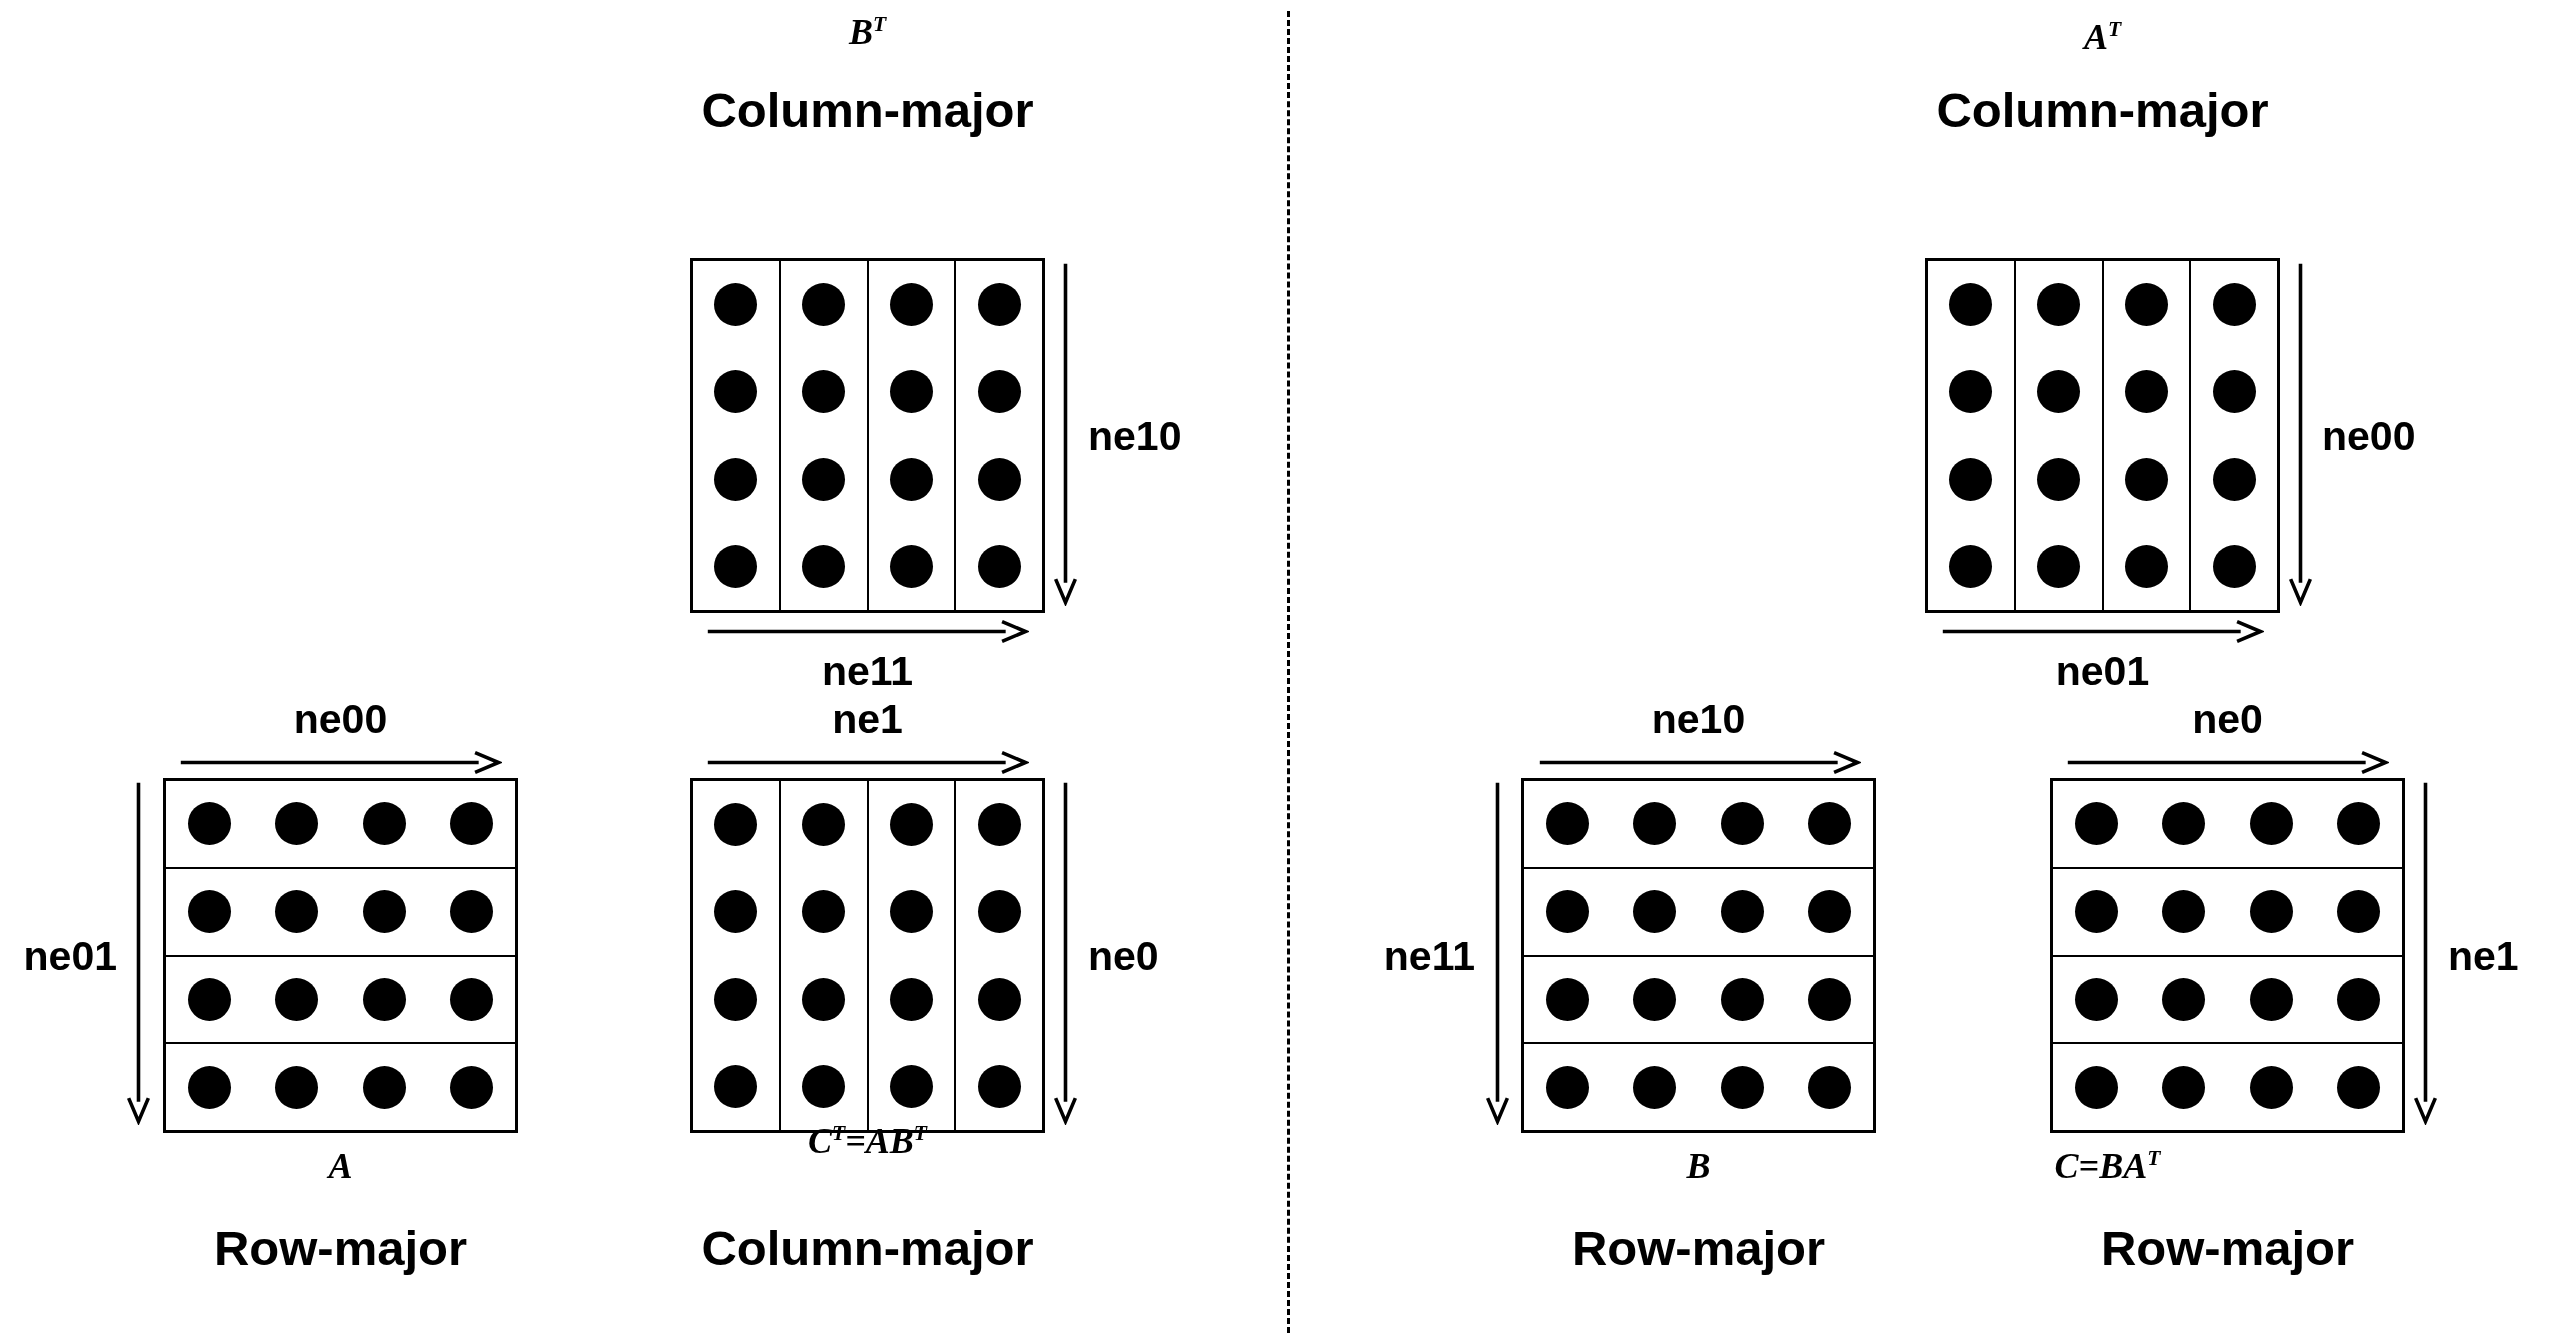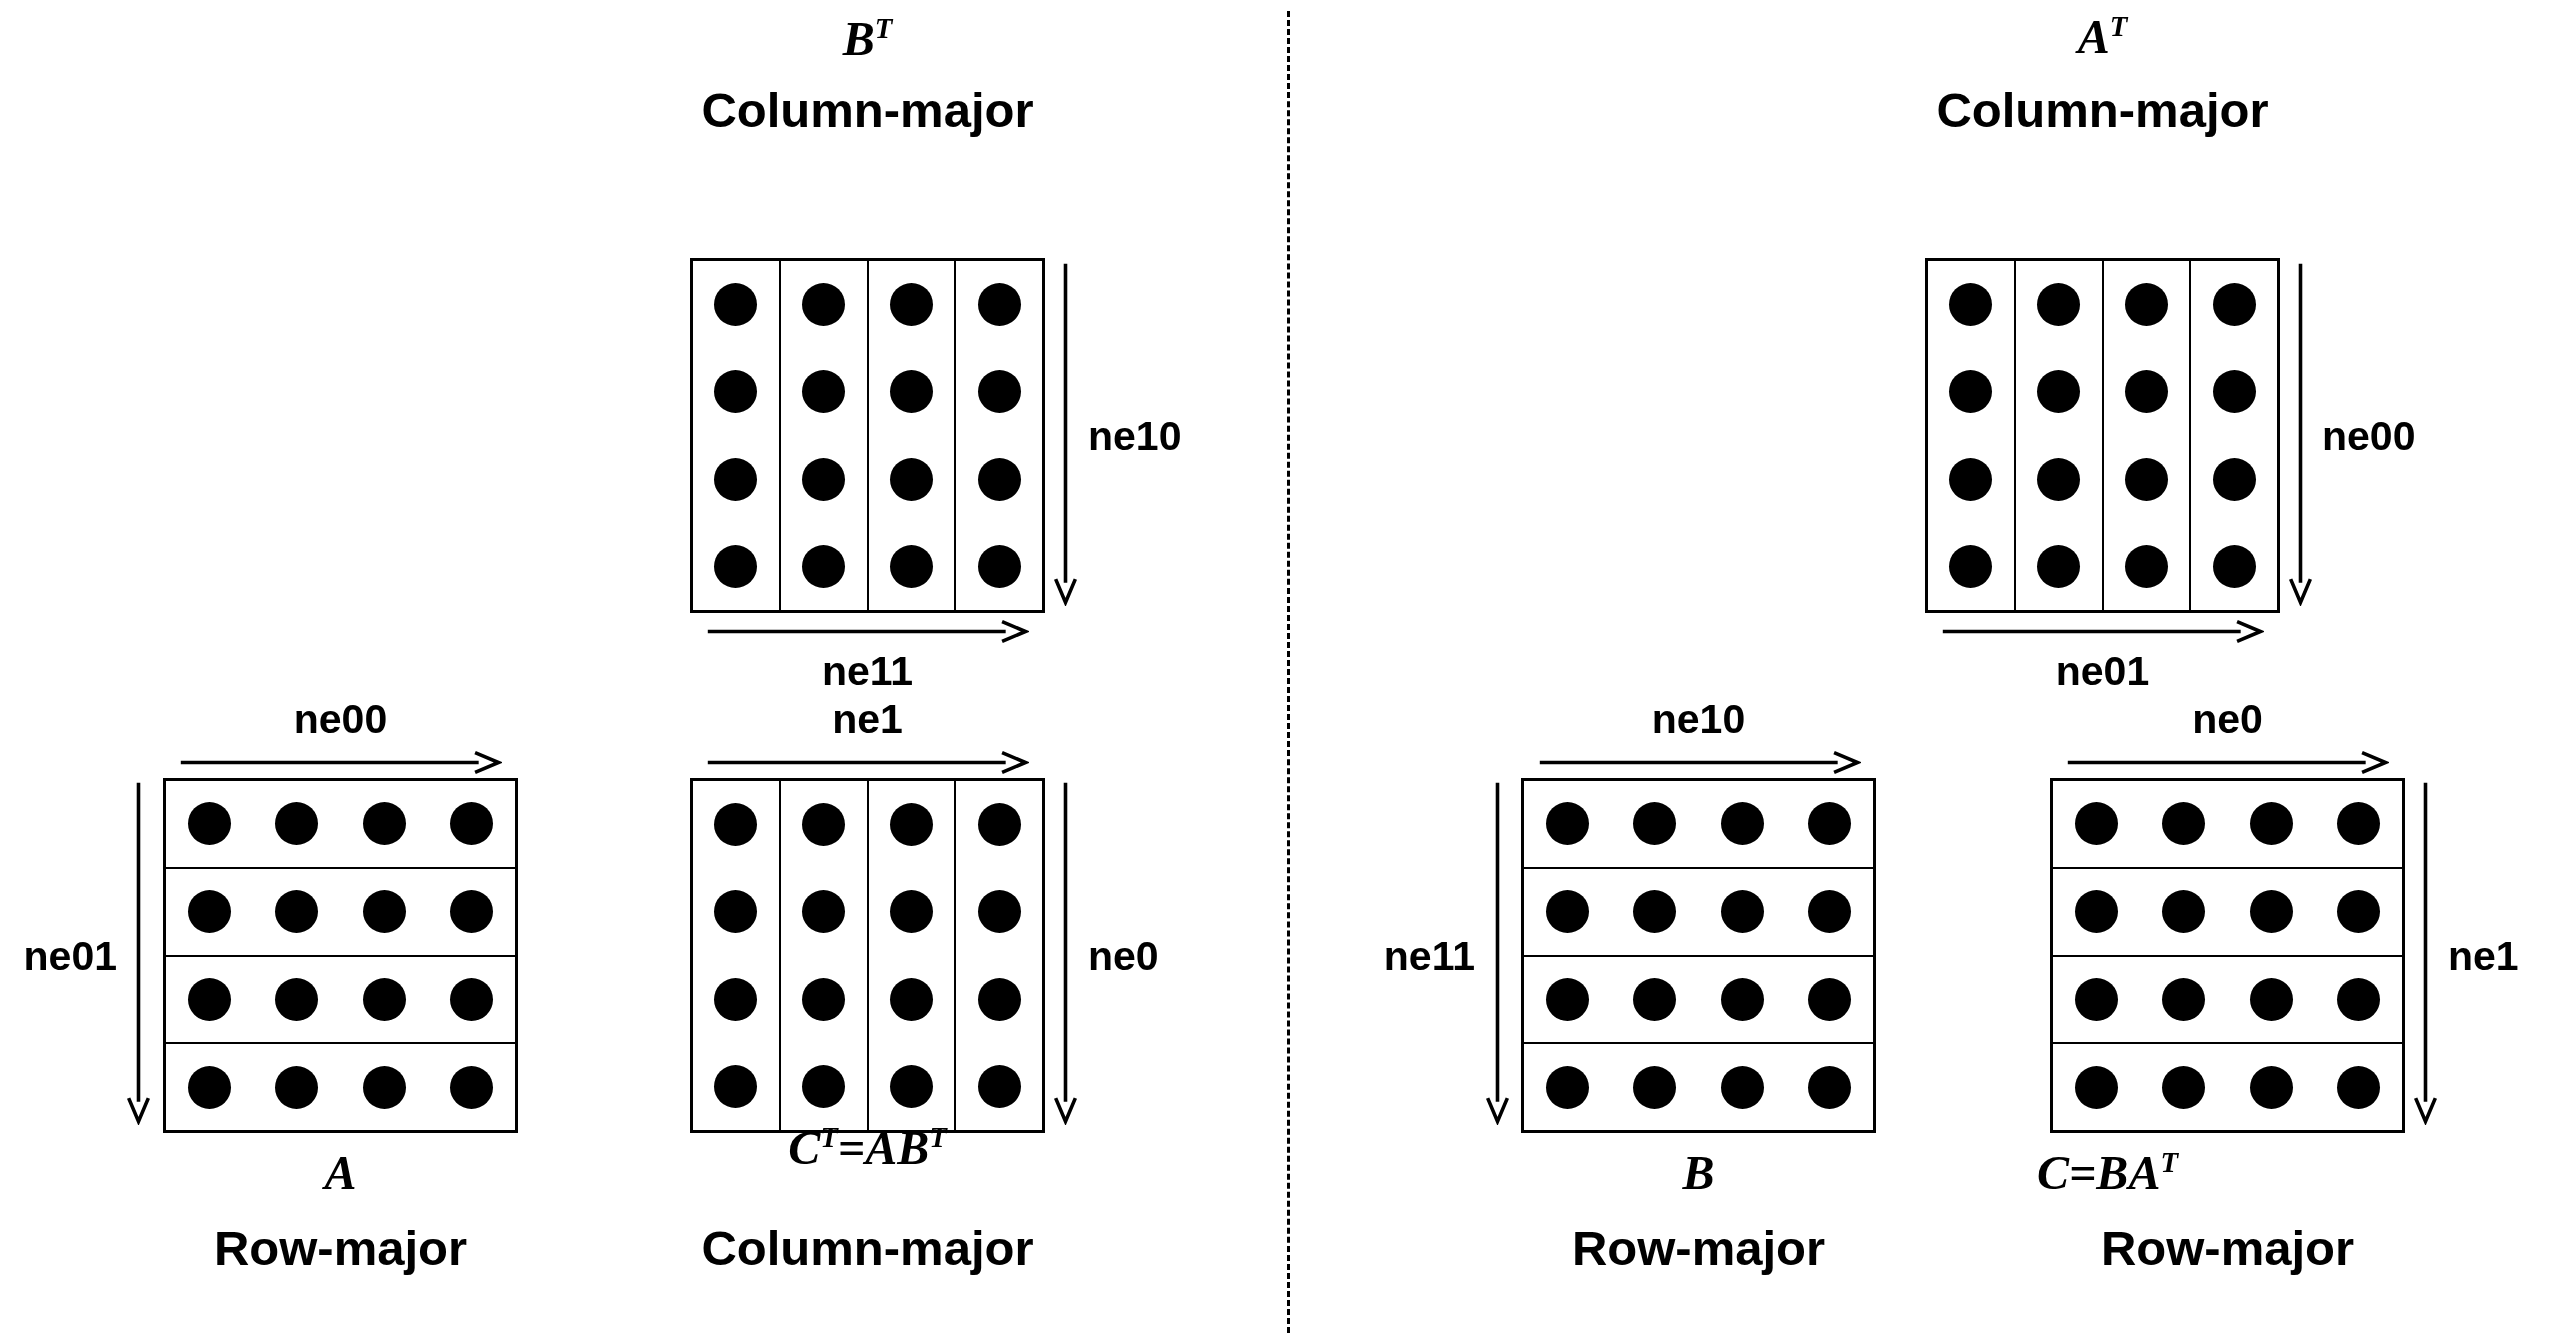--- a/index.html
+++ b/index.html
@@ -3,21 +3,21 @@
 <meta charset="utf-8">
 <style>
   *{box-sizing:border-box;margin:0;padding:0}
   html,body{background:#fff}
   body{font-family:"Liberation Sans",sans-serif;color:#000}
   .page{position:relative;width:2576px;height:1344px;background:#fff;overflow:hidden}
   .abs{position:absolute}
   .ctr{text-align:center}
   .nowrap{white-space:nowrap}
   .w396{width:355px}
-  .math{font-family:"Liberation Serif",serif;font-style:italic;font-weight:700;font-size:48px;line-height:1.1}
+  .math{font-family:"Liberation Serif",serif;font-style:italic;font-weight:700;font-size:36px;line-height:1.1}
   .math sup{font-size:.6em;vertical-align:super}
   .layout-lbl{font-size:49px;font-weight:700;line-height:1.1}
   .ne{font-weight:700;font-size:41px;line-height:1.2}
   .left-lbl{width:108px;text-align:right}
 
   .matrix{width:355px;height:355px;border:3.6px solid #000;display:flex;background:#fff}
   .matrix.cols{flex-direction:row}
   .matrix.cols .lane{flex-direction:column;border-right:2.7px solid #000}
   .matrix.cols .lane:last-child{border-right:none}
   .matrix.rows{flex-direction:column}
@@ -30,21 +30,21 @@
 
   
   .p-lt-title{left:690px;top:12.5px}
   .p-lt-layout{left:690px;top:84px}
   .p-lt-matrix{left:690px;top:258px}
   .p-lt-varrow{left:1052px;top:262px}
   .p-lt-vlbl{left:1088px;top:412px}
   .p-lt-harrow{left:706px;top:618px}
   .p-lt-hlbl{left:690px;top:647px}
   
-  .p-rt-title{left:1925px;top:11px}
+  .p-rt-title{left:1925px;top:18px}
   .p-rt-layout{left:1925px;top:84px}
   .p-rt-matrix{left:1925px;top:258px}
   .p-rt-varrow{left:2287px;top:262px}
   .p-rt-vlbl{left:2322px;top:412px}
   .p-rt-harrow{left:1941px;top:618px}
   .p-rt-hlbl{left:1925px;top:647px}
   
   .p-la-toplbl{left:163px;top:695px}
   .p-la-toparrow{left:179px;top:749px}
   .p-la-matrix{left:163px;top:778px}

